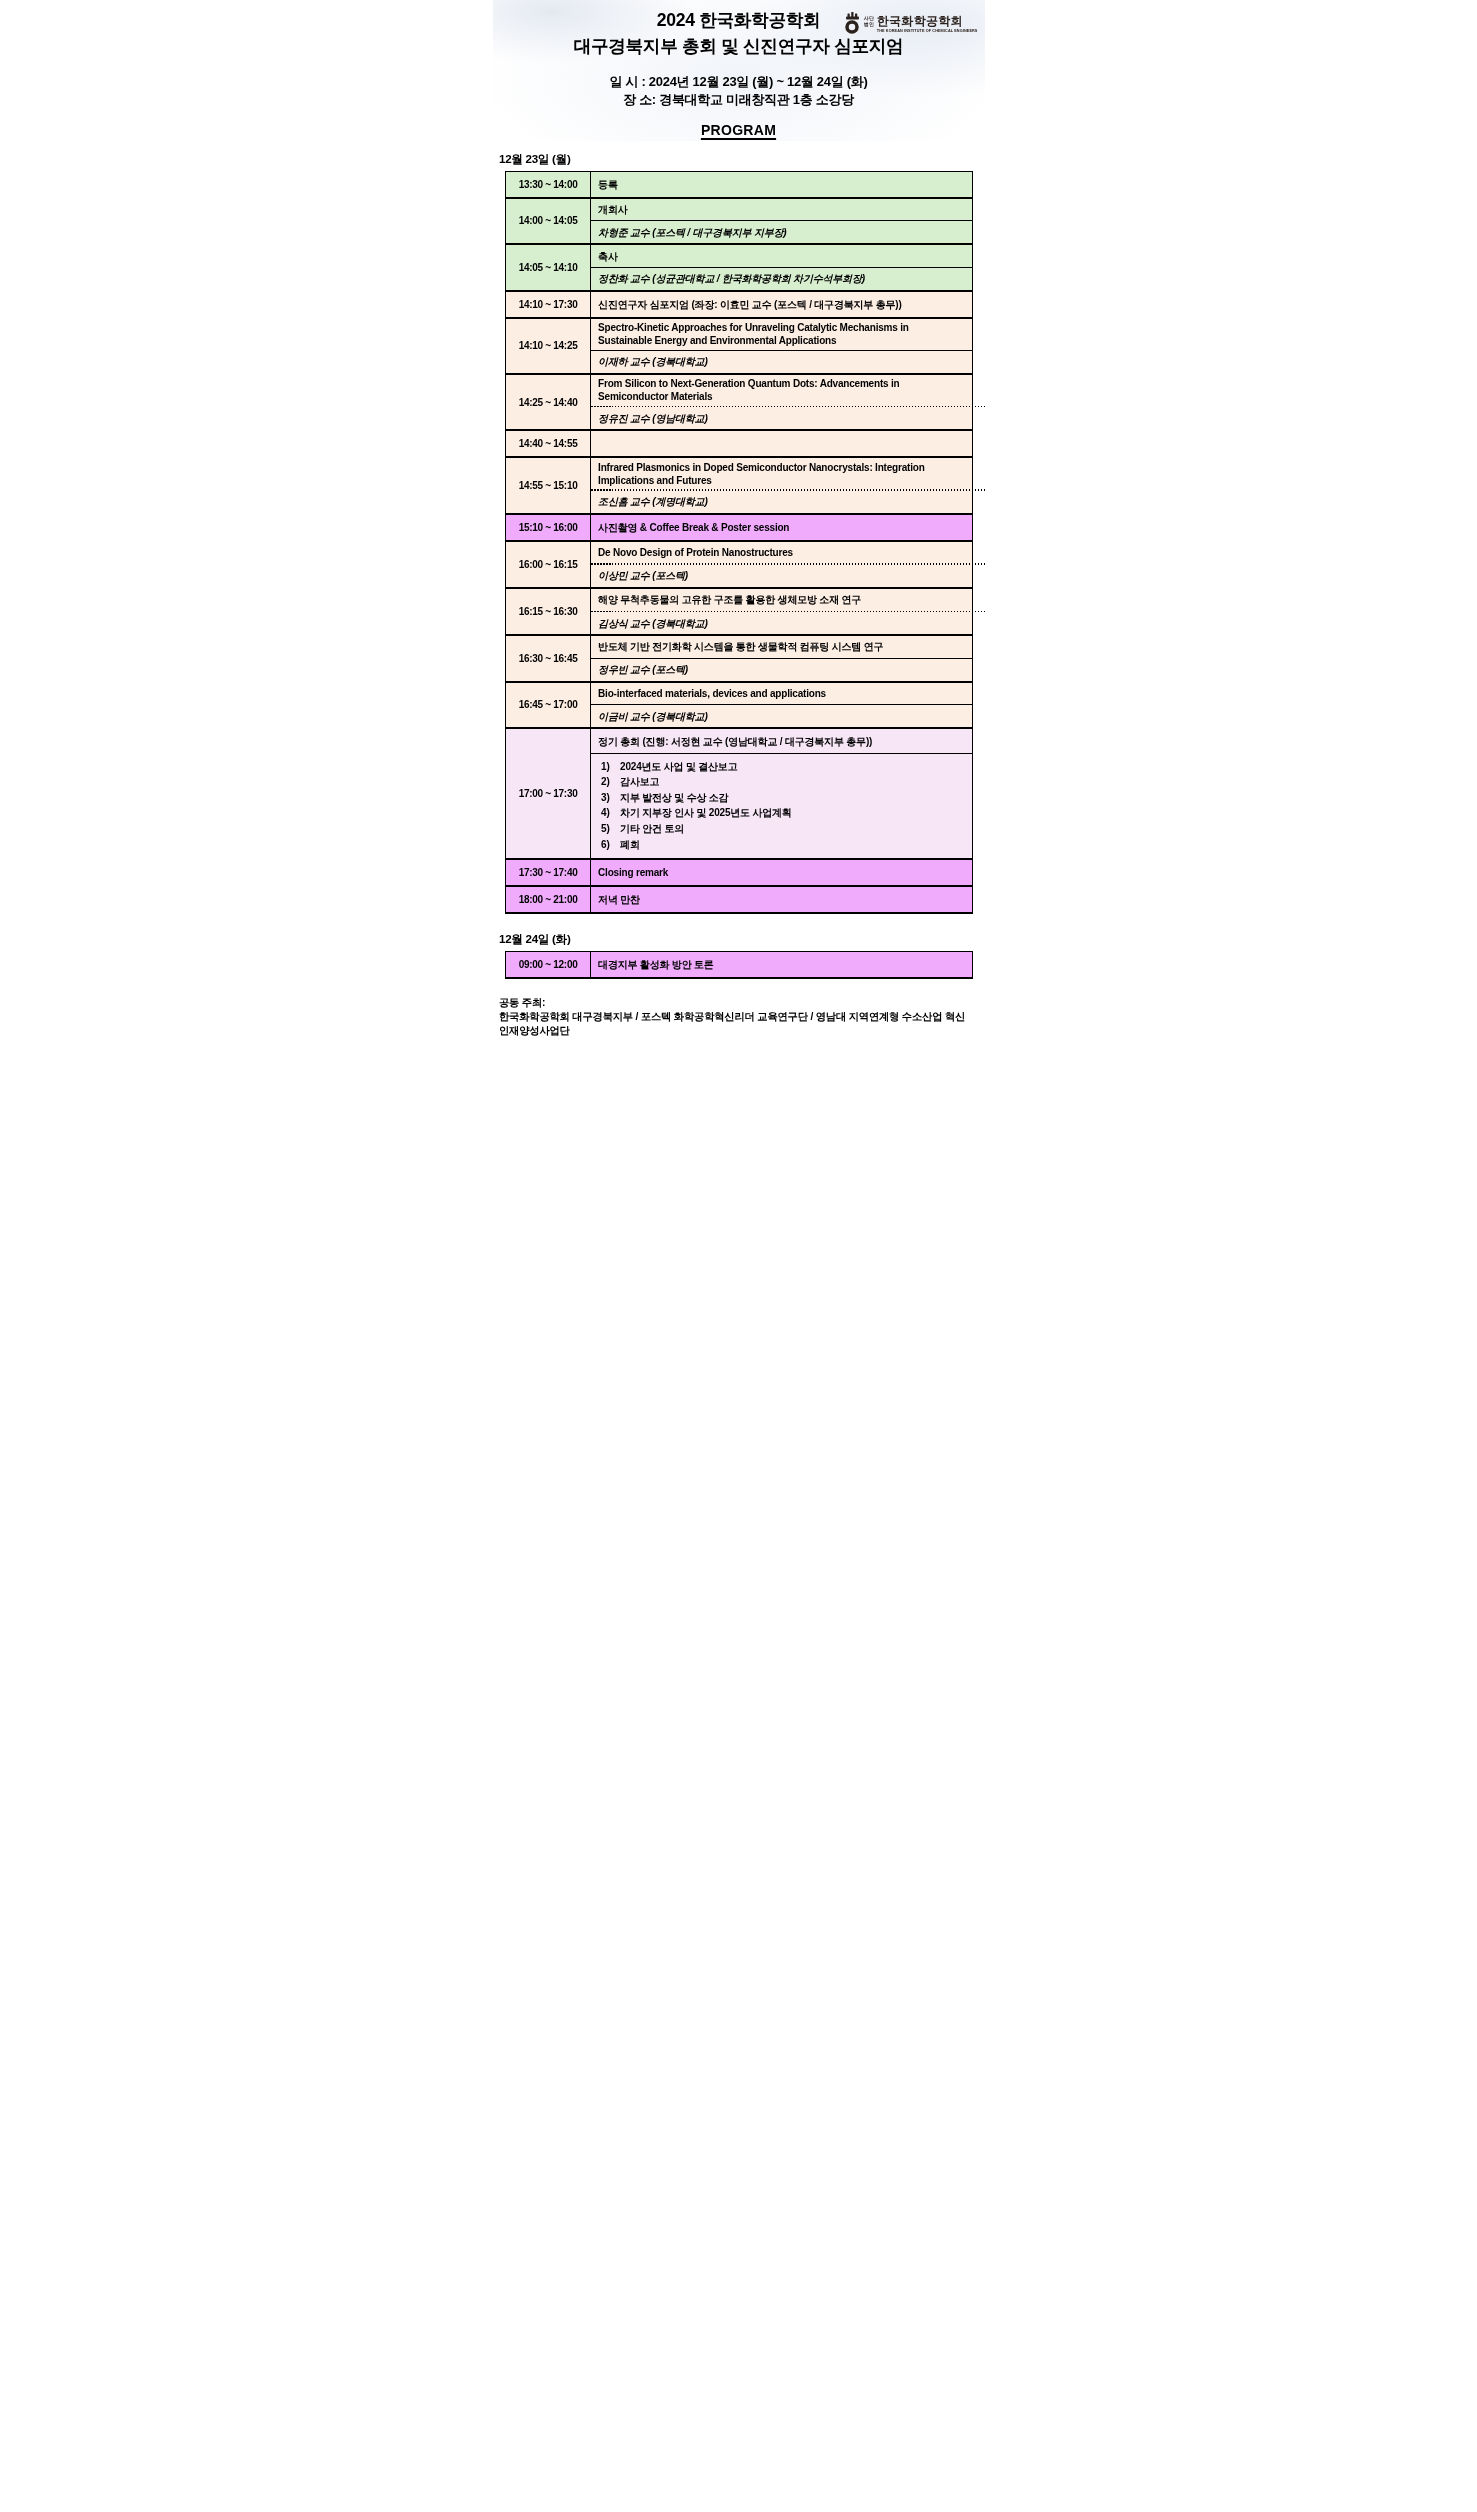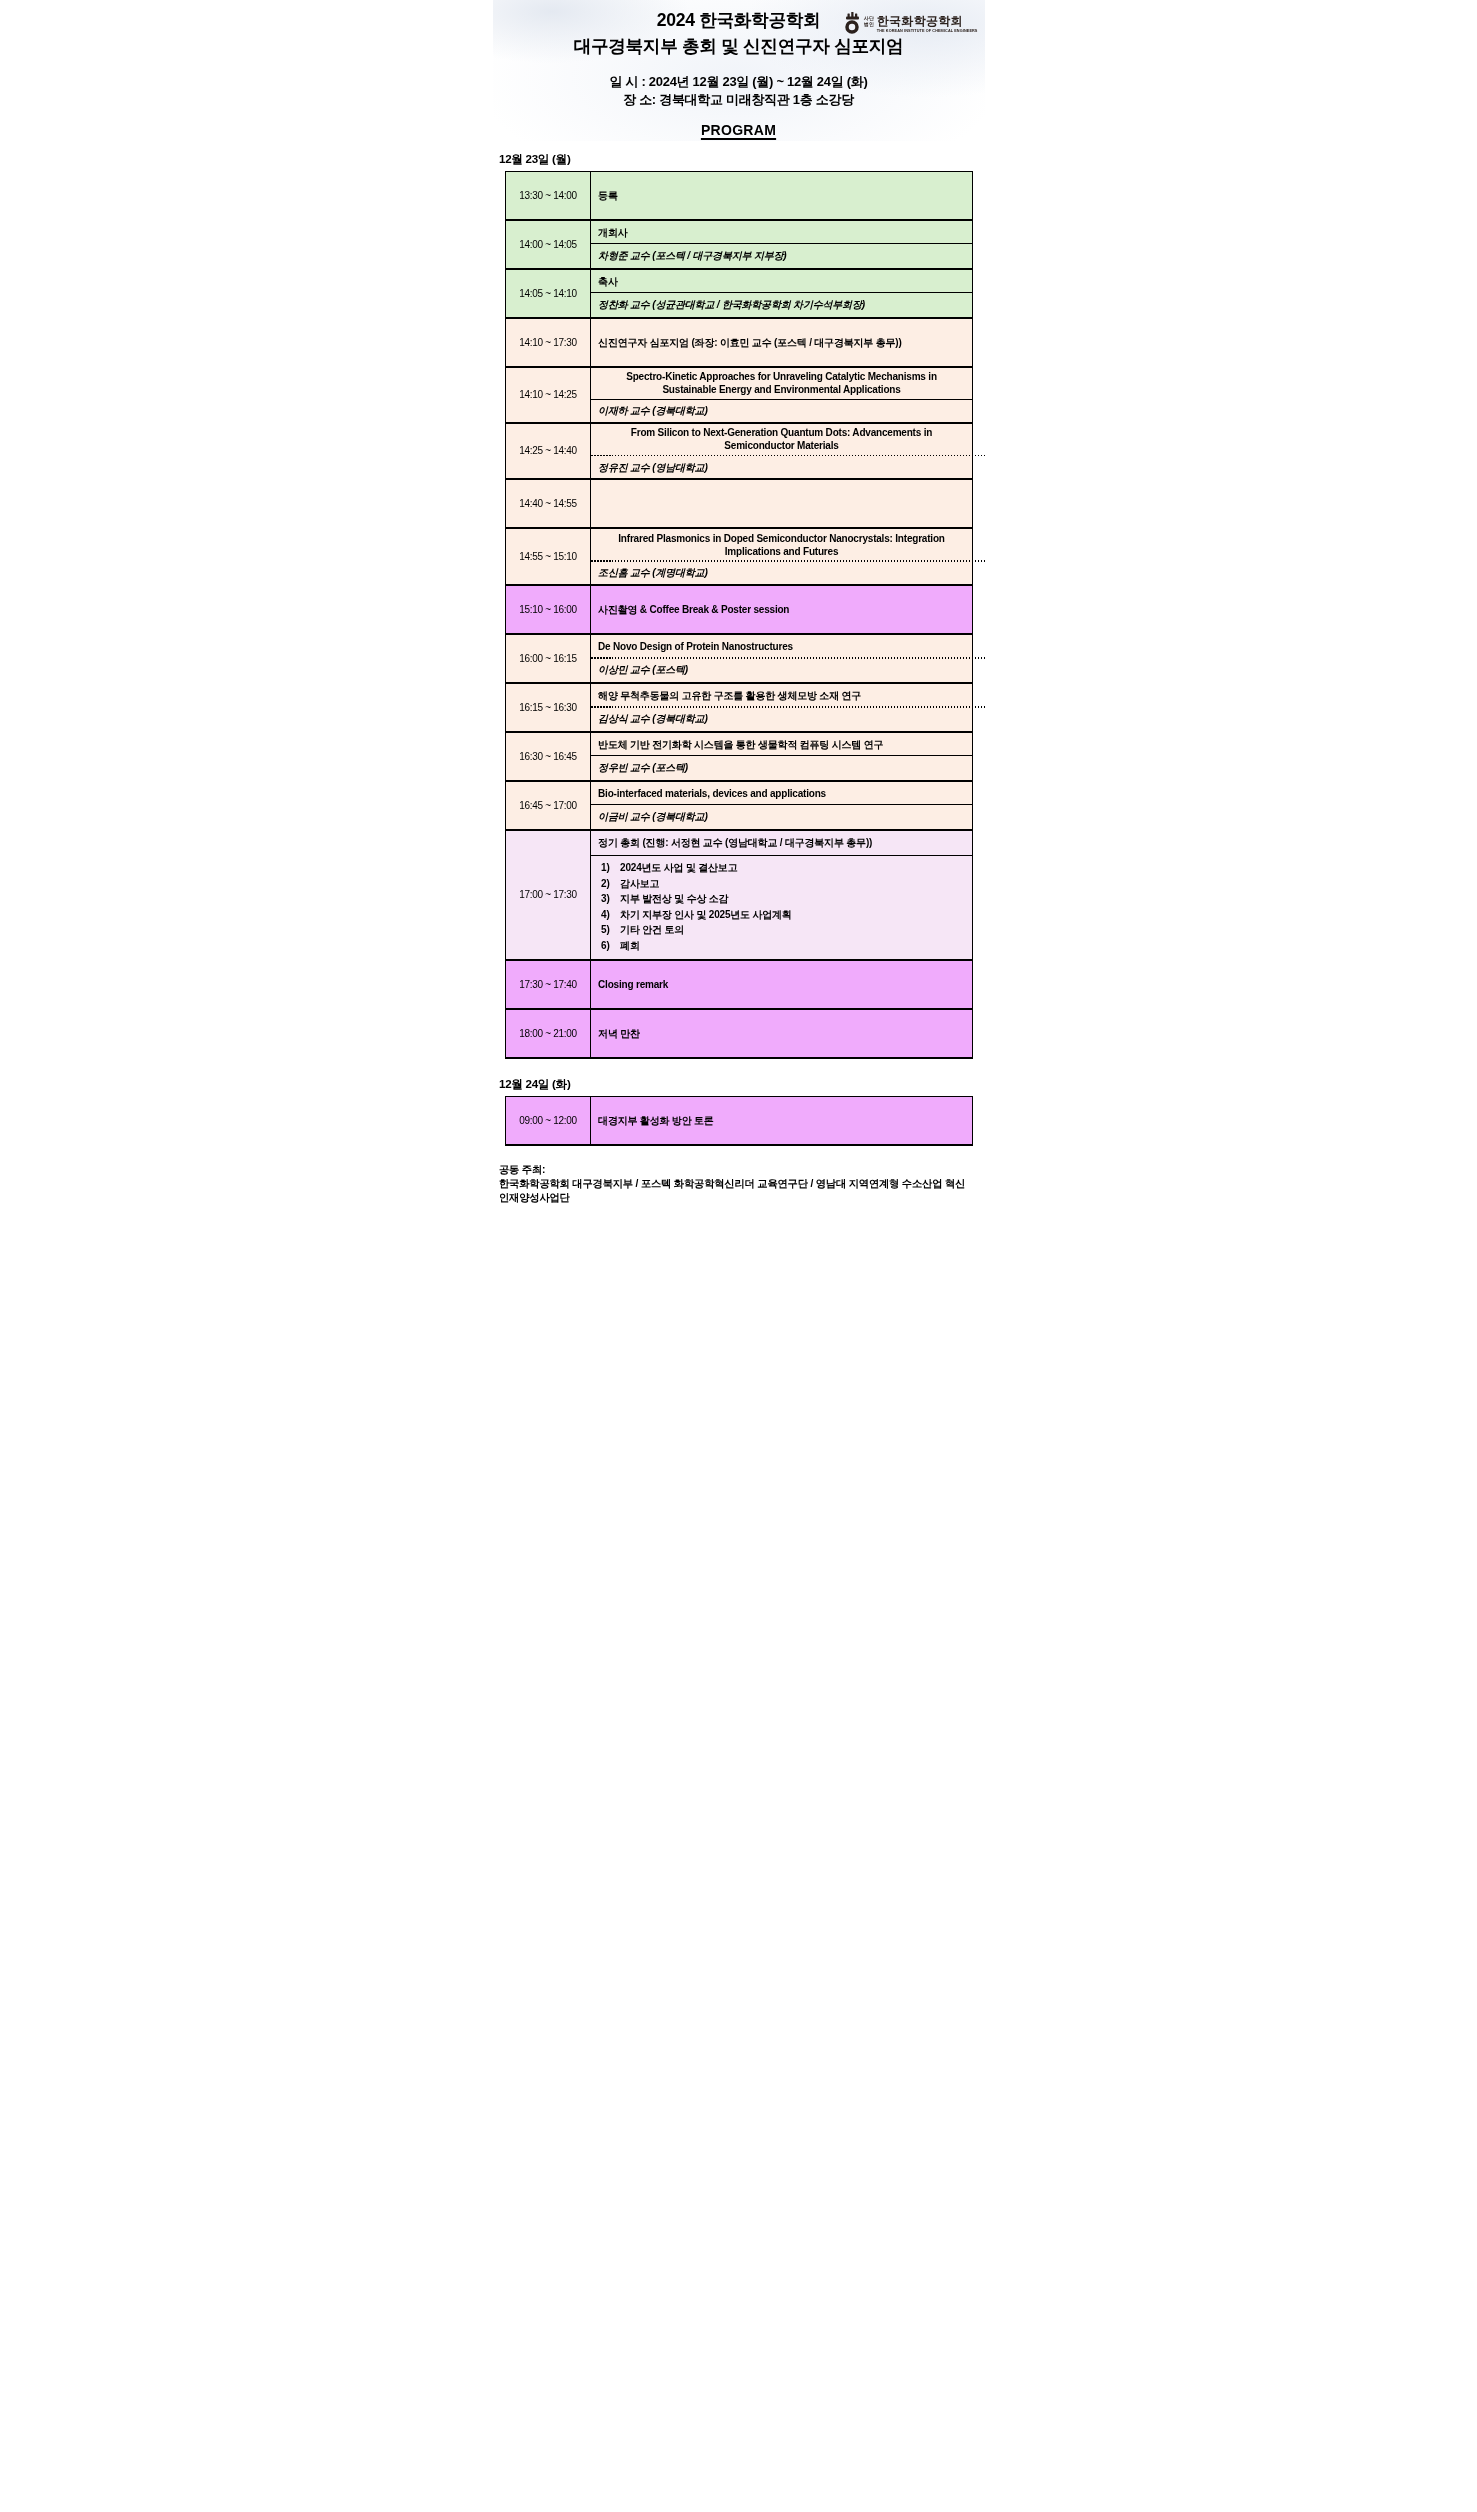--- a/index.html
+++ b/index.html
@@ -80,29 +80,29 @@
   .row{display:flex;align-items:stretch;}
   .row + .row{border-top:2px solid #000;}
   .bg-green{background:#d8efcf;}
   .bg-peach{background:#fdeee4;}
   .bg-blue{background:#f0abfc;}
   .bg-purple{background:#f6e6f6;}
   .time{
     flex:0 0 82px;
     border-right:0.7px solid #000;
     display:flex;align-items:center;justify-content:center;
-    font-weight:normal;font-size:10px;letter-spacing:-0.3px;
+    font-weight:bold;font-size:10px;letter-spacing:-0.3px;
     text-align:center;
-    padding:18px 1px;
+    padding:7px 1px;
   }
   .content{flex:1 1 auto;display:flex;flex-direction:column;justify-content:center;}
   .cline{
     display:flex;align-items:center;
     padding:2.5px 7px;
-    font-weight:bold;font-size:10px;line-height:1.3;letter-spacing:-0.2px;text-align:center;
+    font-weight:bold;font-size:10px;line-height:1.3;letter-spacing:-0.2px;
   }
   .single-line{min-height:17px;}
   .title-line{min-height:16.6px;}
   .speaker-line{min-height:17px;font-style:italic;}
   .agenda-head{min-height:19px;}
   .subdiv{height:0;border-top:1.2px solid #000;margin:0;}
   .subdiv.dotted{
     border-top:none;
     height:1.5px;
     margin-right:-19.6px; 

